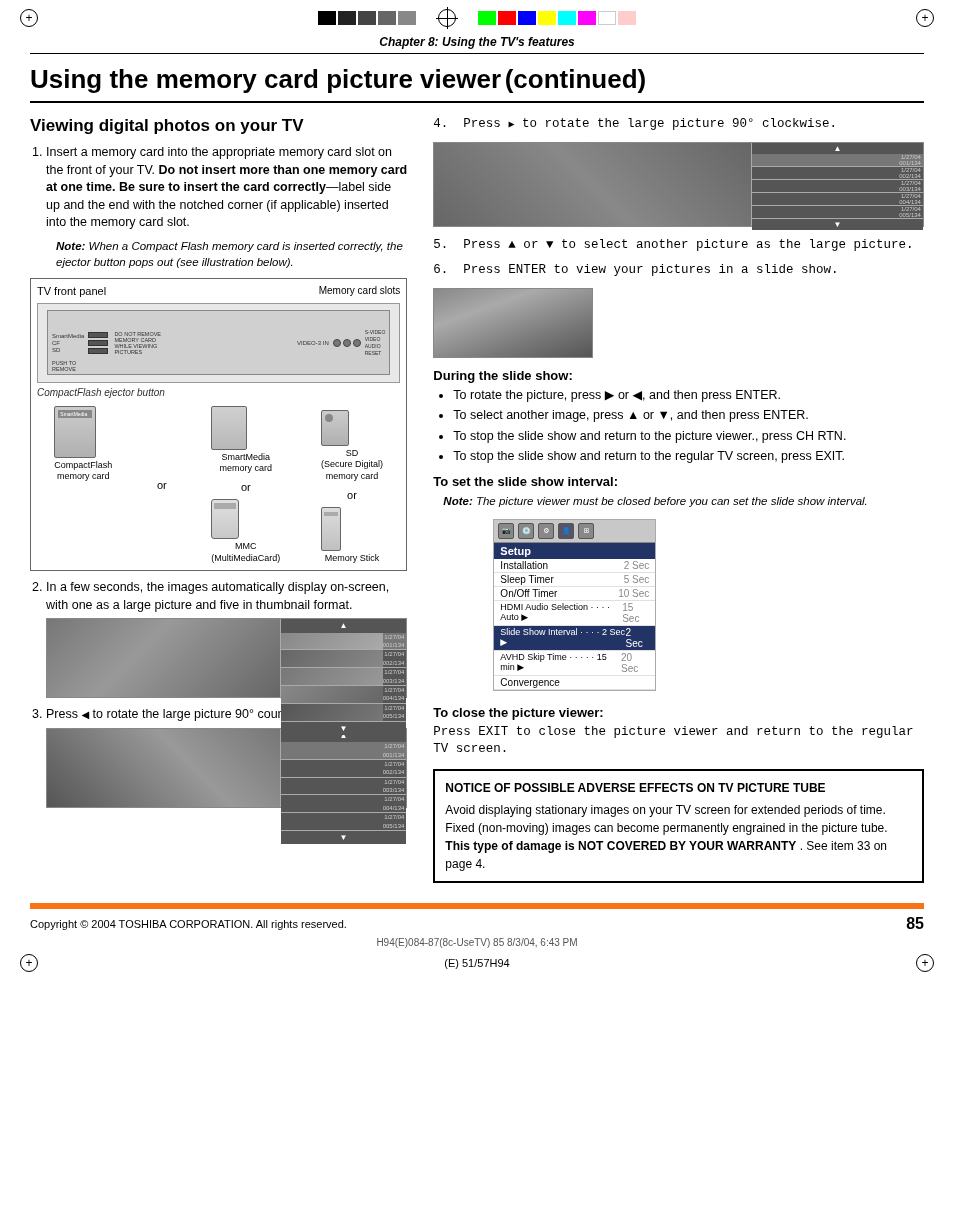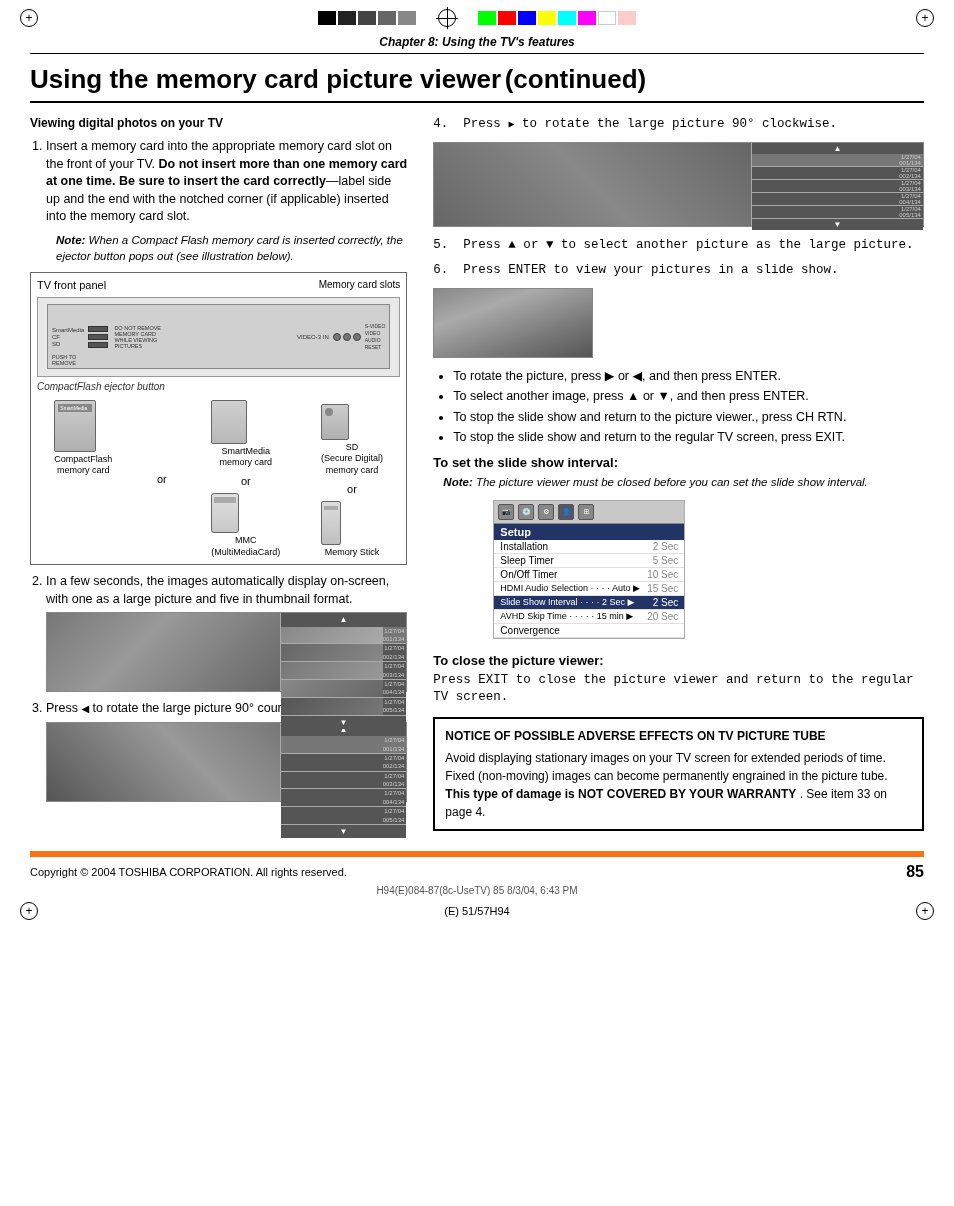--- a/index.html
+++ b/index.html
@@ -55,21 +55,21 @@
       width: 44%;
       padding-right: 16px;
     }
     .right-col {
       width: 56%;
       padding-left: 10px;
     }
 
     
     .section-title {
-      font-size: 12px;
+      font-size: 17px;
       font-weight: bold;
       margin-bottom: 8px;
     }
 
     
     ol.steps {
       padding-left: 16px;
       margin-bottom: 8px;
     }
     ol.steps li {
@@ -237,21 +237,21 @@
       font-size: 12.5px;
       line-height: 1.4;
       margin-bottom: 3px;
     }
 
     
     .setup-menu {
       border: 1px solid #aaa;
       font-size: 10px;
       margin: 6px 0 6px 60px;
-      width: 192px;
+      width: 163px;
     }
     .setup-menu-icons {
       background: #c8c8c8;
       padding: 3px 4px;
       display: flex;
       gap: 4px;
       align-items: center;
       border-bottom: 1px solid #888;
     }
     .menu-icon {
@@ -626,20 +626,21 @@
     </div>
     <div class="step-item">
       <span>6. &nbsp;Press ENTER to view your pictures in a slide show.</span>
     </div>
 
     <div style="border:1px solid #888;background:#555;height:70px;width:160px;margin-bottom:10px;">
       <div style="width:100%;height:100%;background:linear-gradient(160deg,#888 0%,#aaa 30%,#777 70%,#555 100%);">
       </div>
     </div>
 
+    <div class="subsection-title bold-title">During the slide show:</div>
     <ul class="bullet-list">
       <li>To rotate the picture, press ▶ or ◀, and then press ENTER.</li>
       <li>To select another image, press ▲ or ▼, and then press ENTER.</li>
       <li>To stop the slide show and return to the picture viewer., press CH RTN.</li>
       <li>To stop the slide show and return to the regular TV screen, press EXIT.</li>
     </ul>
 
     <div class="subsection-title">To set the slide show interval:</div>
     <div class="note-block">
       <span class="note-label">Note:</span>

